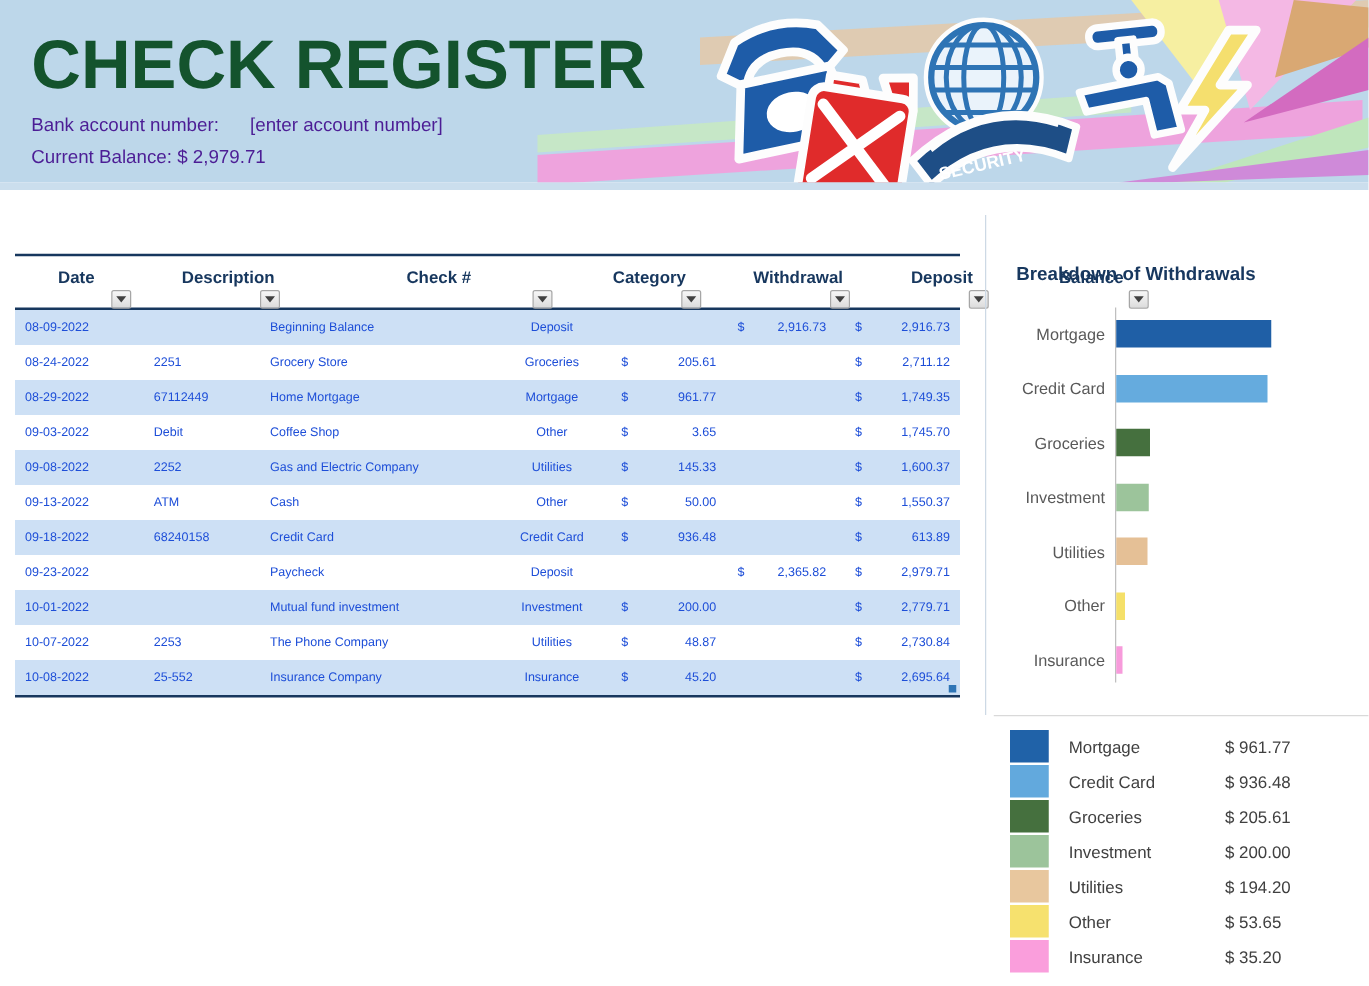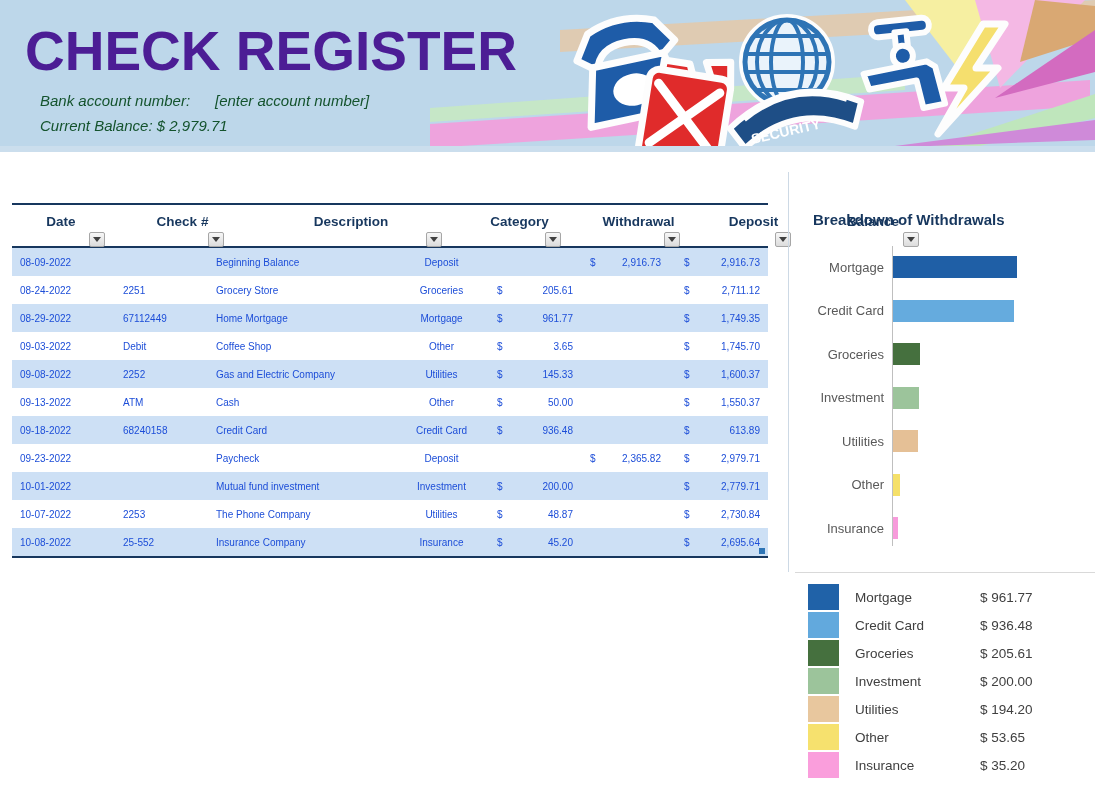--- a/index.html
+++ b/index.html
@@ -4,22 +4,22 @@
 <style>
   * { margin:0; padding:0; box-sizing:border-box; }
   body { background:#ffffff; }
   .page { position:relative; width:1095px; height:789px; background:#fff; overflow:hidden;
           font-family:"Liberation Sans", sans-serif; }
 
   
   .banner { position:absolute; left:0; top:0; width:1095px; height:146px; background:#BDD7EA; overflow:hidden; }
   .banner-art { position:absolute; left:0; top:0; }
   .banner-title { position:absolute; left:25px; top:24px; font-size:55px; font-weight:bold;
-                  color:#4c1d95; letter-spacing:0px; line-height:1; }
-  .banner-line { position:absolute; left:40px; font-size:15px; color:#14532d;font-style:italic; }
+                  color:#14532d; letter-spacing:0px; line-height:1; }
+  .banner-line { position:absolute; left:25px; font-size:15px; color:#4c1d95; }
   .acct-line { top:92px; }
   .bal-line  { top:117px; }
   .acct-label { display:inline-block; width:175px; }
   .banner-strip { position:absolute; left:0; top:146px; width:1095px; height:6px; background:#CBDEED; }
 
   
   .register { position:absolute; left:12px; top:203px; width:756px; }
   .thead { display:grid; grid-template-columns:98px 93px 192px 93px 93px 85px 102px;
            border-top:2px solid #17375E; border-bottom:2px solid #17375E; height:45px; background:#fff;gap:26px; }
   .th { position:relative; text-align:center; font-weight:bold; color:#17375E;
@@ -139,27 +139,27 @@
 
   <section class="register">
     <div class="thead">
       <div class="th">
         <span>Date</span>
         <span class="filter-btn">
             <span class="tri"></span>
           </span>
       </div>
       <div class="th">
+        <span>Description</span>
+        <span class="filter-btn">
+            <span class="tri"></span>
+          </span>
+      </div>
+      <div class="th">
         <span>Check #</span>
-        <span class="filter-btn">
-            <span class="tri"></span>
-          </span>
-      </div>
-      <div class="th">
-        <span>Description</span>
         <span class="filter-btn">
             <span class="tri"></span>
           </span>
       </div>
       <div class="th">
         <span>Category</span>
         <span class="filter-btn">
             <span class="tri"></span>
           </span>
       </div>

